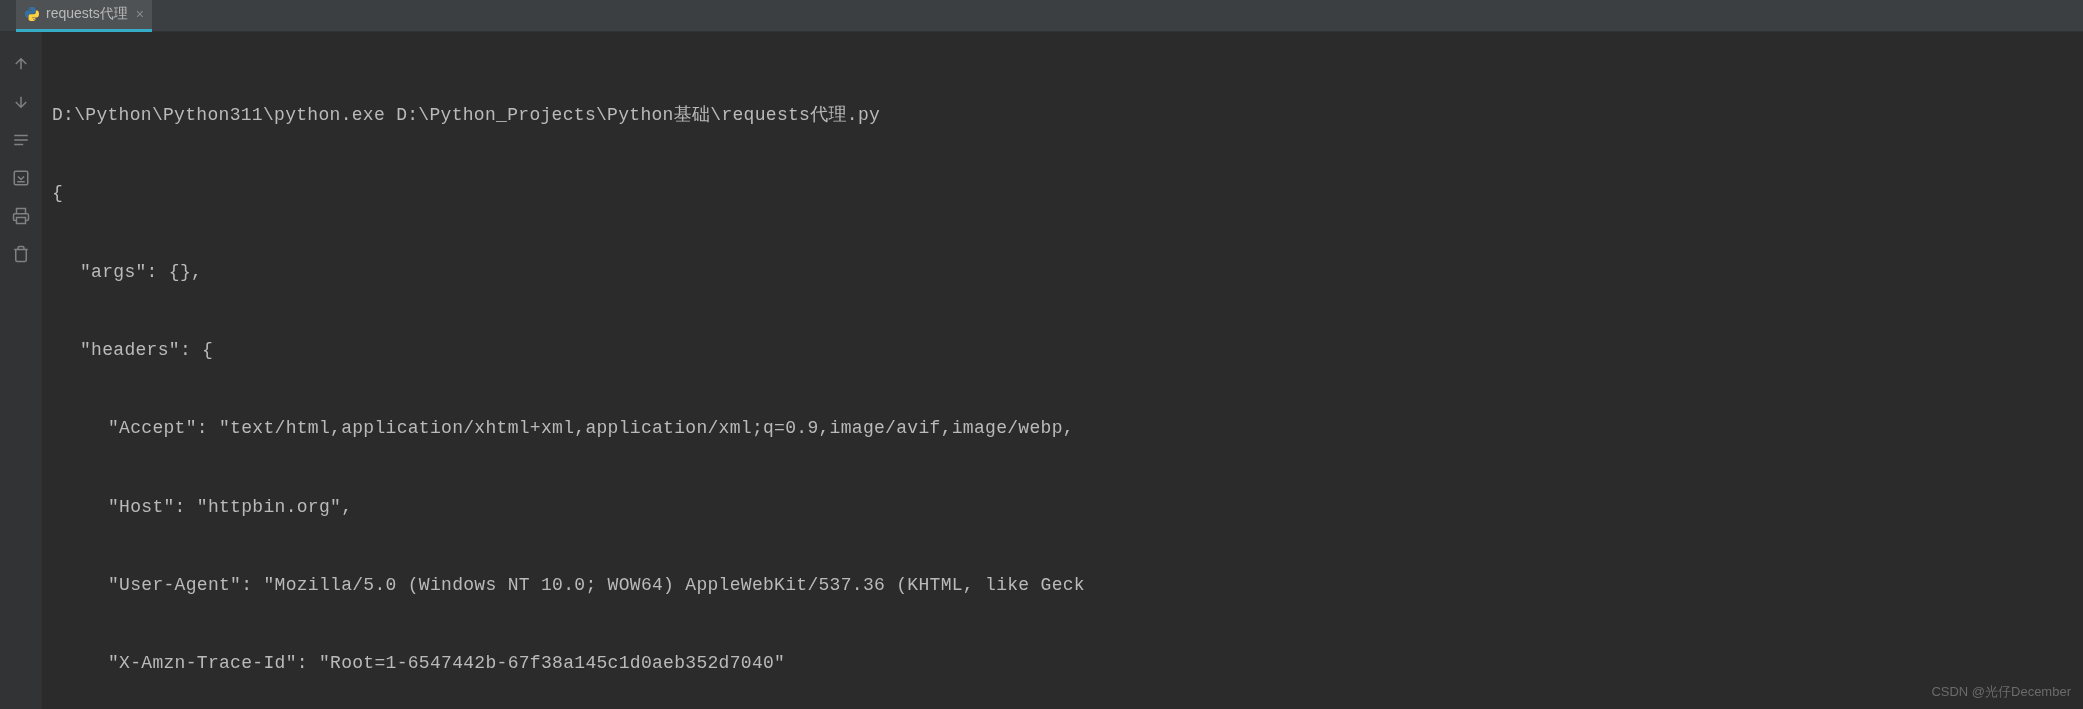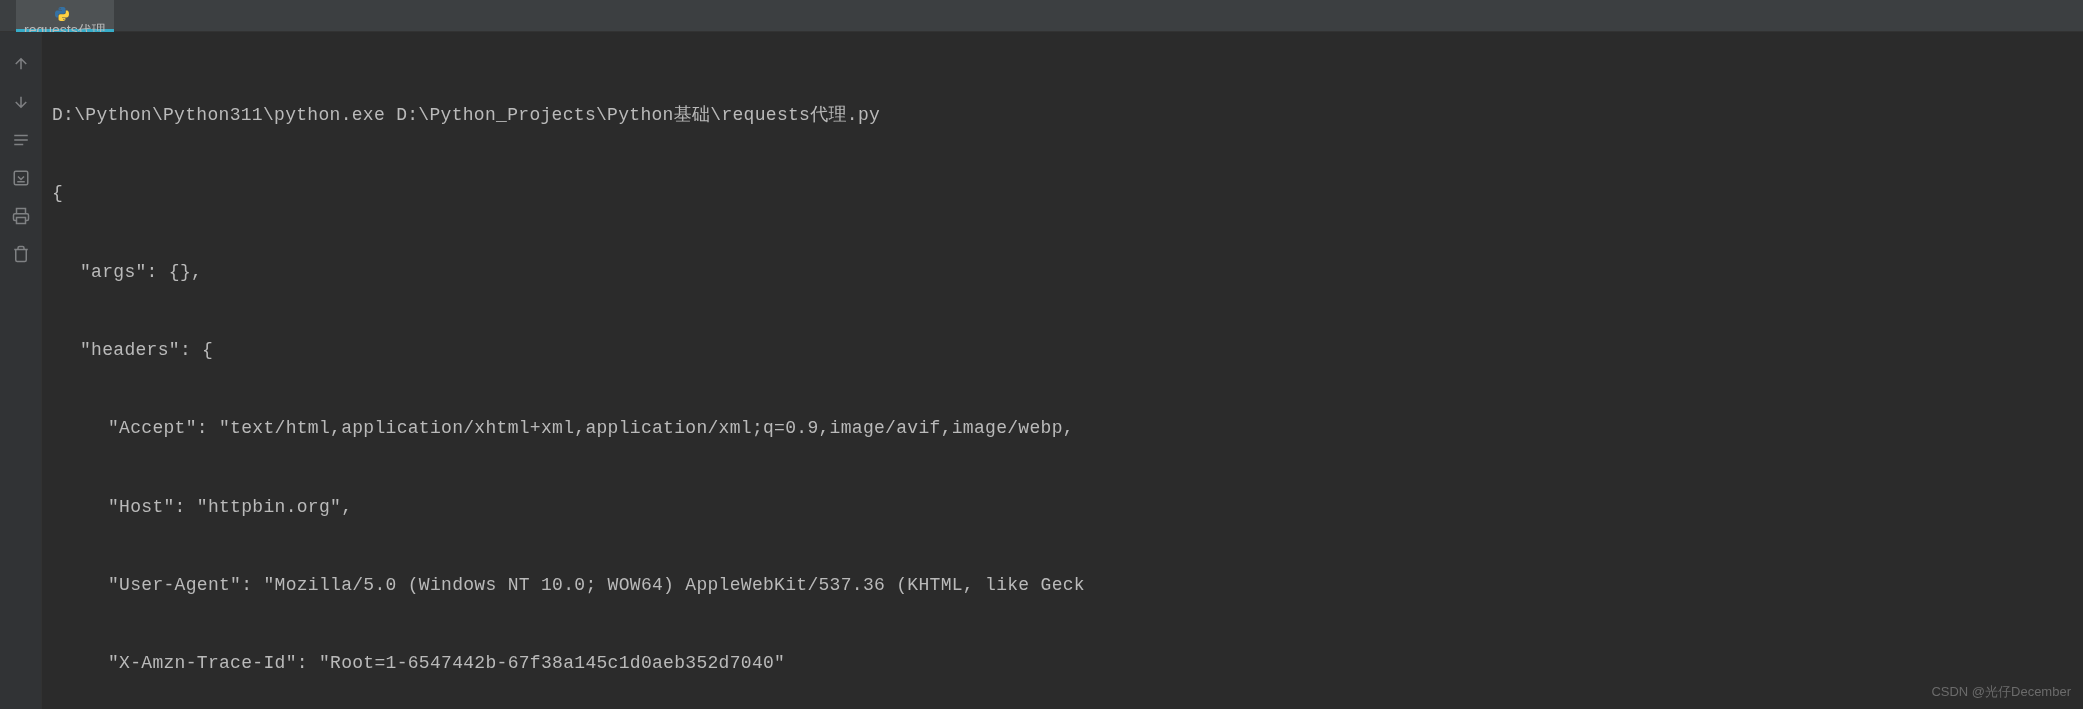--- a/index.html
+++ b/index.html
@@ -31,21 +31,20 @@
       display: flex;
       align-items: center;
       padding: 6px 8px;
       background-color: #4e5254;
       border-bottom: 3px solid #37acc8;
       height: 32px;
       font-size: 14px;
       color: #bababa;
       cursor: pointer;
       font-family: 'Segoe UI', Arial, sans-serif;
-      flex-direction: column;
     }
     
     .python-icon {
       width: 16px;
       height: 16px;
       margin-right: 6px;
       display: inline-flex;
       align-items: center;
       justify-content: center;
       position: relative;

